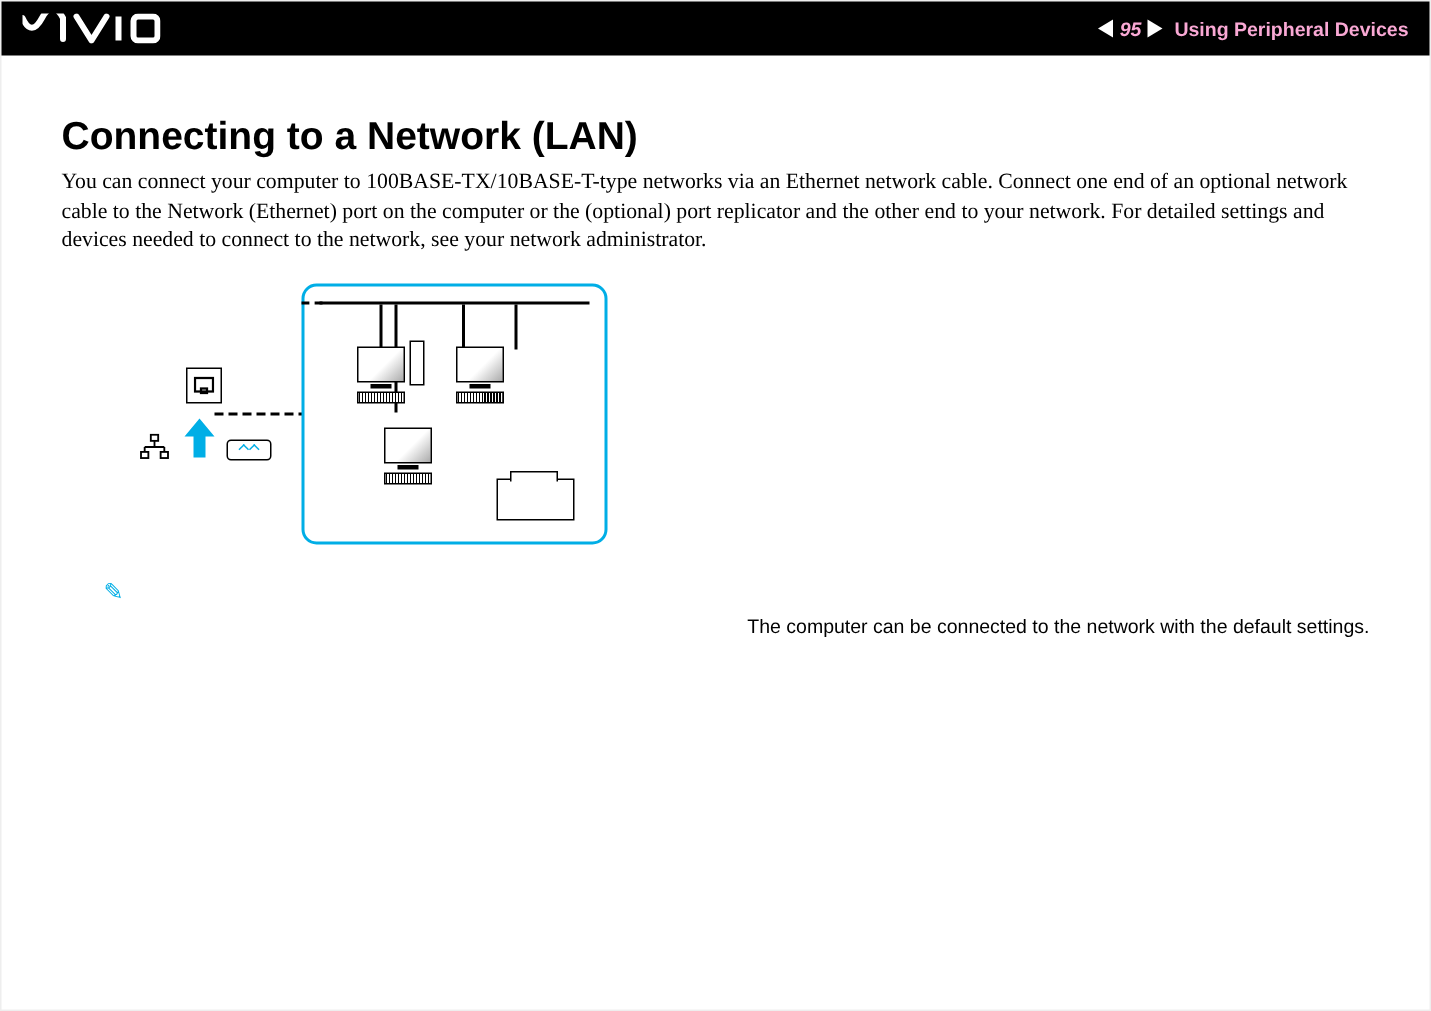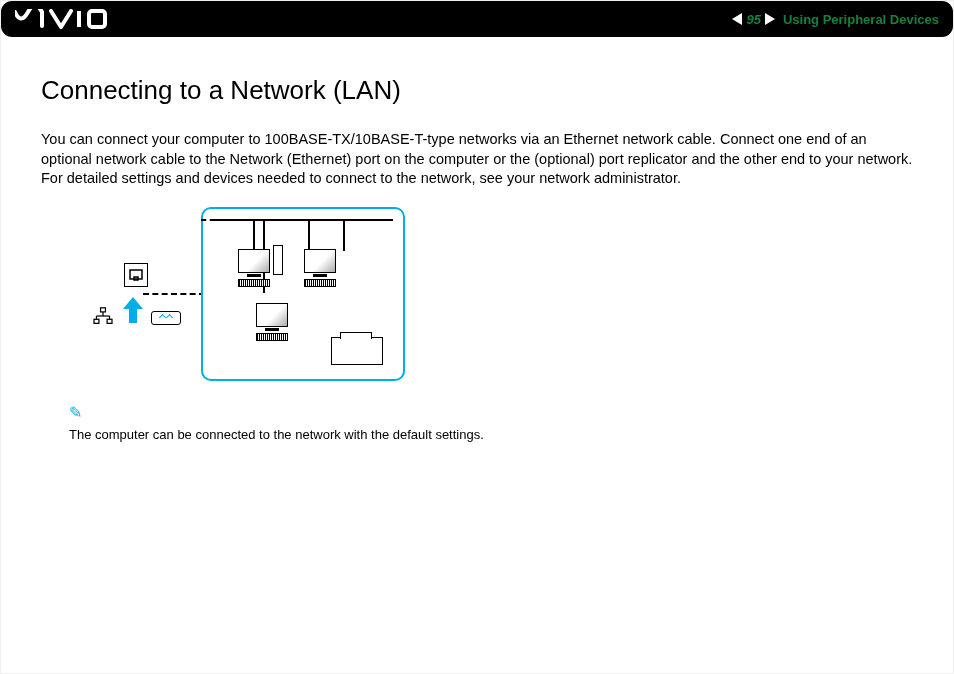--- a/index.html
+++ b/index.html
@@ -1,40 +1,40 @@
 <!DOCTYPE html>
 <html><head>
 <meta charset="utf-8">
 <style>
   html,body{margin:0;padding:0;background:#fff;font-family:Helvetica,Arial,sans-serif;color:#000;}
   .page{width:954px;height:674px;position:relative;box-sizing:border-box;border:1px solid #eee;}
-  .topbar{background:#000;height:36px;display:flex;align-items:center;justify-content:space-between;padding:0 14px;color:#15803d;border-radius:11px;}
+  .topbar{background:#000;height:36px;display:flex;align-items:center;justify-content:space-between;padding:0 14px;color:#f9a8d4;}
   .logo{font-weight:bold;font-size:20px;letter-spacing:2px;font-style:italic;}
   .logo svg{display:block;}
   .toprt{display:flex;align-items:center;gap:8px;font-size:13px;}
   .pagenav{display:flex;align-items:center;gap:4px;}
   .tri{width:0;height:0;border-top:6px solid transparent;border-bottom:6px solid transparent;}
   .tri.left{border-right:10px solid #fff;}
   .tri.right{border-left:10px solid #fff;}
   .pagen{font-style:italic;font-weight:bold;}
   .section{font-weight:bold;text-align:center;}
   .content{padding:38px 40px 20px 40px;}
-  h1{font-weight:400;font-size:26px;margin:0 0 24px 0;font-family:Helvetica,Arial,sans-serif;}
-  p.body{font-size:14.5px;line-height:1.35;margin:4px 0 18px 0;}
+  h1{font-weight:700;font-size:26px;margin:0 0 6px 0;font-family:Helvetica,Arial,sans-serif;}
+  p.body{font-size:14.5px;line-height:1.35;margin:4px 0 18px 0;font-family:Liberation Serif, serif;}
   .figwrap{display:flex;align-items:center;gap:20px;margin:6px 0 22px 50px;}
   .portcol{display:flex;flex-direction:column;align-items:center;gap:8px;}
   .portbox{width:22px;height:22px;border:1.5px solid #000;display:flex;align-items:center;justify-content:center;}
   .lanicon{width:24px;height:18px;}
   .arrowrow{display:flex;align-items:flex-end;gap:6px;}
   .uparrow{color:#00aee6;}
   .chip{width:28px;height:12px;border:1.5px solid #000;border-radius:3px;display:flex;align-items:center;justify-content:center;gap:2px;}
   .chip .a{width:4px;height:4px;border:1px solid #00aee6;border-bottom:none;border-left:none;transform:rotate(-45deg);}
   .diagram{border:2px solid #00aee6;border-radius:10px;width:200px;height:170px;position:relative;background:#fff;}
   .pencil{color:#00aee6;font-size:16px;margin-right:6px;}
-  .note{font-size:13px;margin:0 0 14px 0;padding-left:28px;line-height:1.35;}
+  .note{font-size:13px;margin:0 0 14px 0;padding-left:28px;line-height:1.35;text-align:right;}
   .computer{position:absolute;width:42px;}
   .monitor{width:30px;height:22px;border:1.5px solid #000;background:linear-gradient(135deg,#fff 55%,#aaa 100%);margin:0 auto;}
   .mbase{width:14px;height:3px;background:#000;margin:1px auto 0;}
   .kbd{width:30px;height:6px;border:1px solid #000;margin:2px auto 0;background:repeating-linear-gradient(90deg,#000 0 1px,#fff 1px 2px);}
   .tower{width:8px;height:28px;border:1.5px solid #000;background:#fff;position:absolute;right:-8px;top:-4px;}
   .printer{position:absolute;width:50px;height:26px;border:1.5px solid #000;background:#fff;right:20px;bottom:14px;}
   .printer:before{content:"";position:absolute;left:8px;top:-6px;width:30px;height:6px;border:1.5px solid #000;border-bottom:none;background:#fff;}
   .buslines{position:absolute;left:10px;right:10px;top:10px;height:8px;border-top:2px solid #000;}
   .vline{position:absolute;top:12px;width:2px;height:30px;background:#000;}
   .dashes{position:absolute;border-top:2px dashed #000;}

